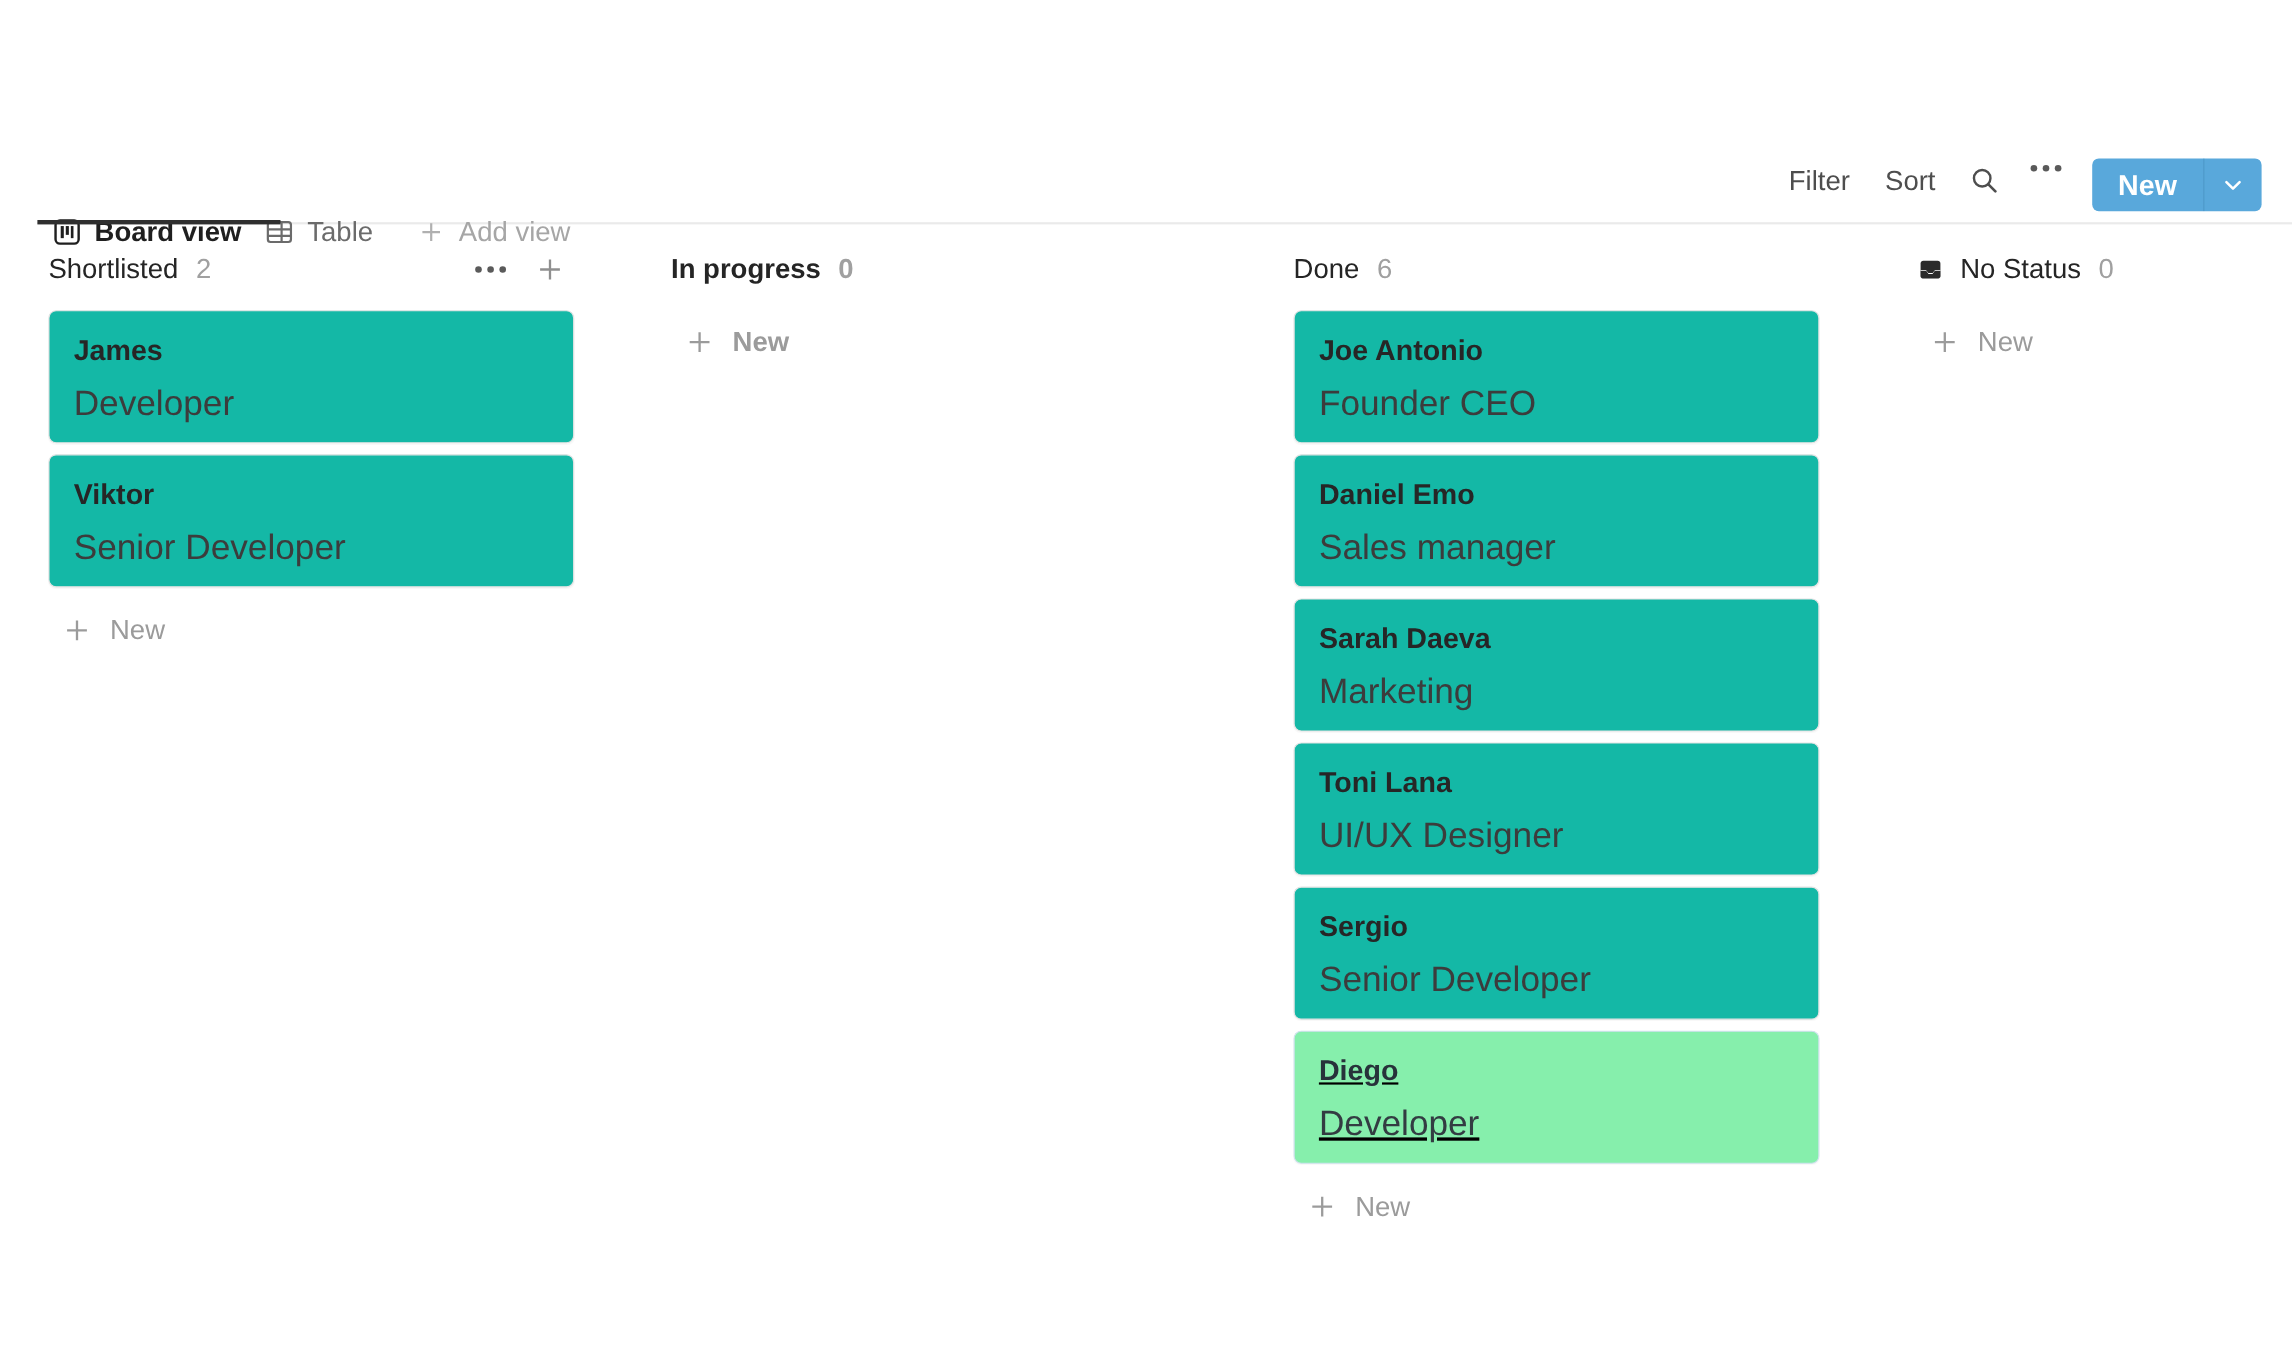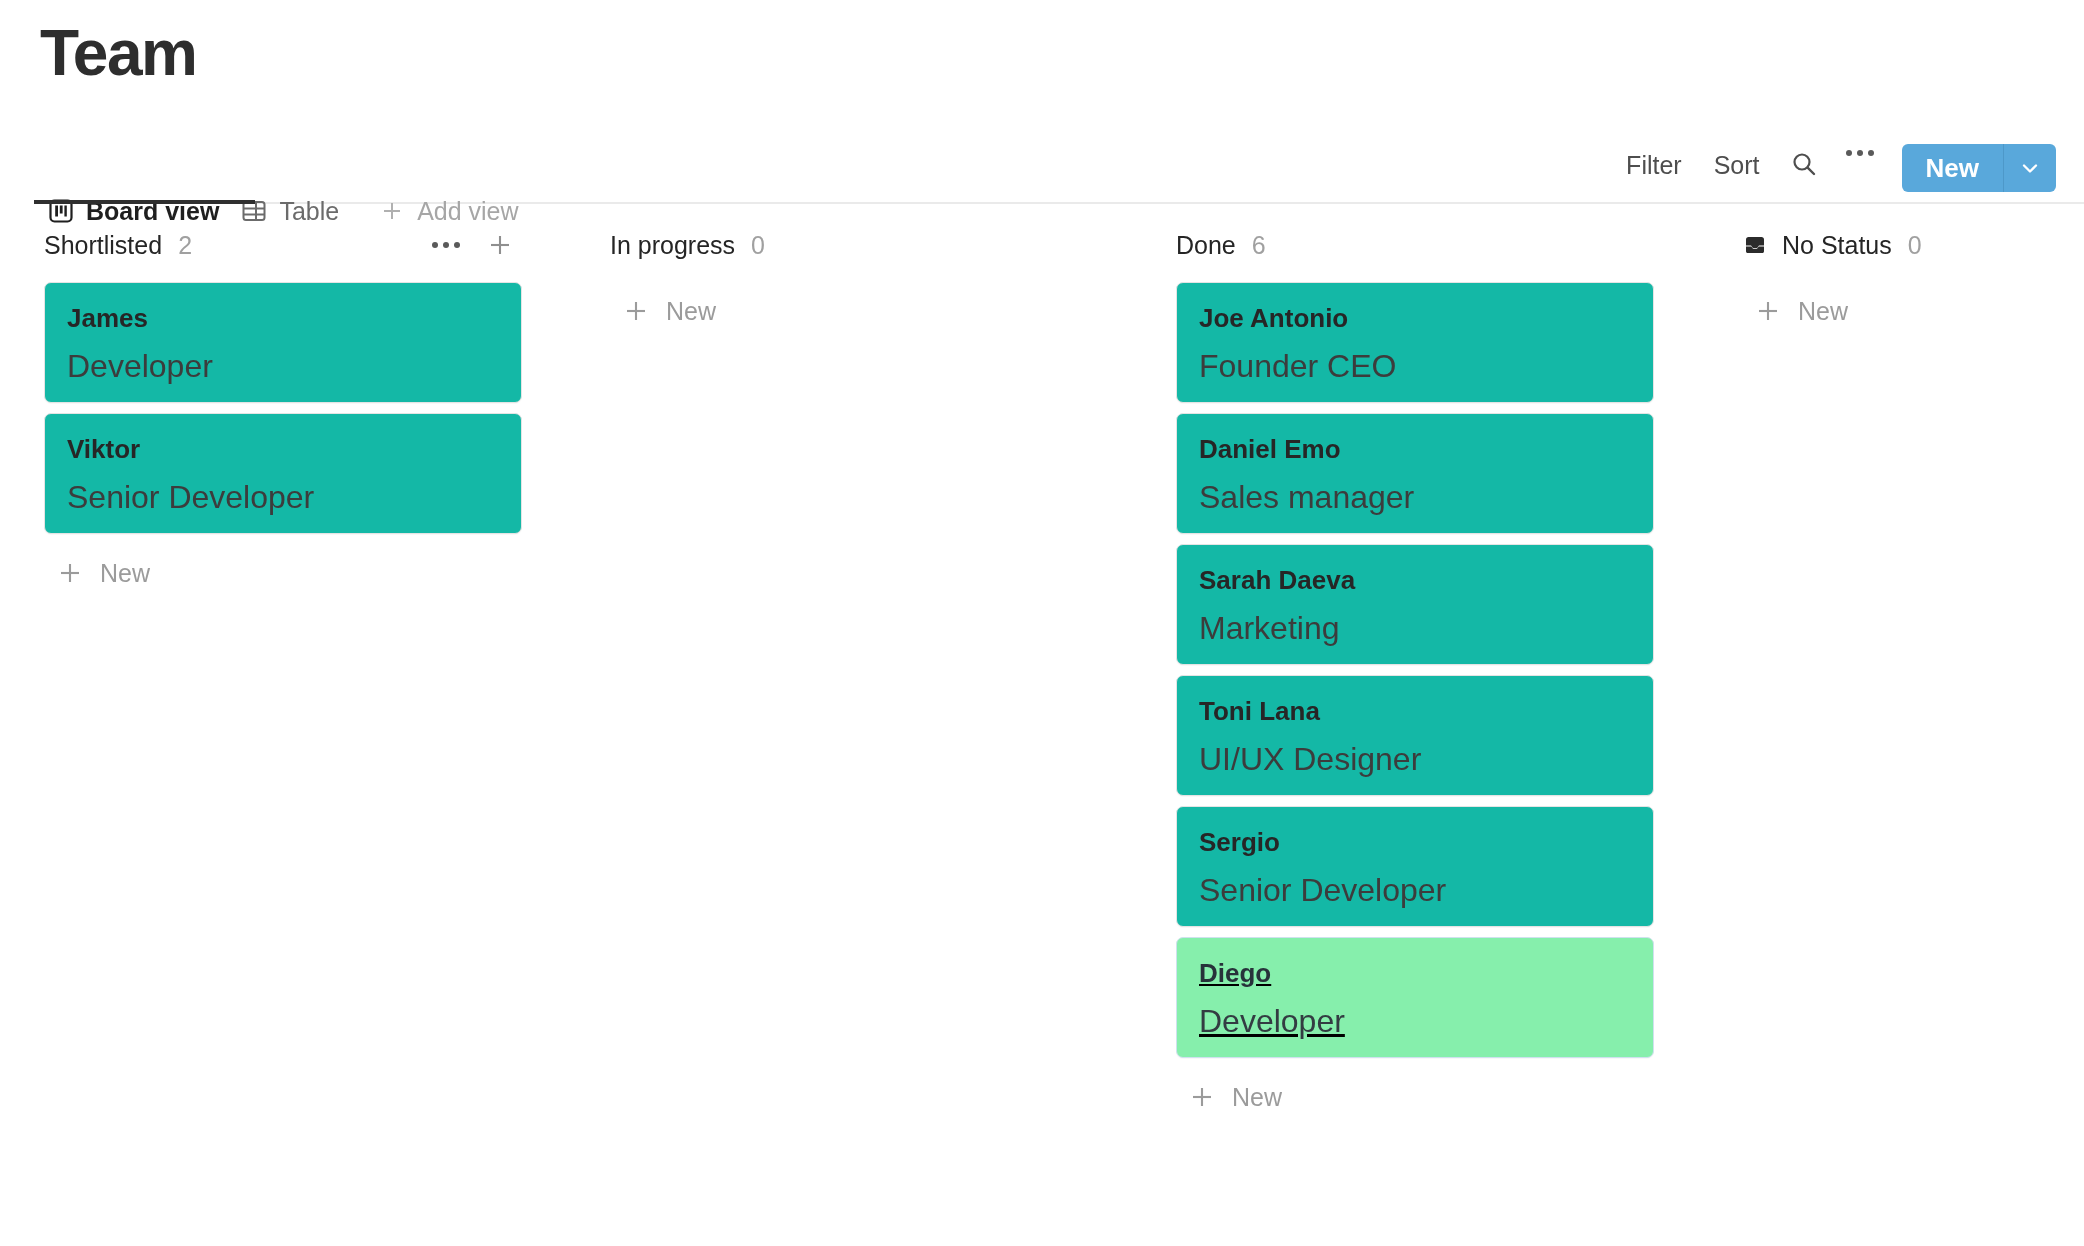--- a/index.html
+++ b/index.html
@@ -173,21 +173,21 @@
     display: flex;
     align-items: flex-start;
   }
 
   .column {
     flex: none;
     width: 566px;
     padding: 0 44px 0 44px;
   }
   .column.col-0 { width: 566px; }
-  .column.col-1 { width: 566px; }
+  .column.col-1 { width: 566px; font-weight: bold; }
   .column.col-2 { width: 566px; }
   .column.col-3 { width: 386px; }
 
   .col-header {
     display: flex;
     align-items: center;
     height: 46px;
     margin-bottom: 14px;
     padding-right: 4px;
   }
@@ -259,21 +259,20 @@
     font-size: 25px;
     line-height: 30px;
     color: #9b9b9b;
   }
 </style>
 </head>
 <body>
 
 <div class="page">
 
-  <div class="page-title">Team</div>
 
   <div class="toolbar">
     <div class="toolbar-divider"></div>
     <div class="tab-underline"></div>
 
     <div class="view-tabs">
 
       <div class="view-tab active">
         <span class="icon">
           <svg width="26" height="26" viewBox="0 0 26 26">

